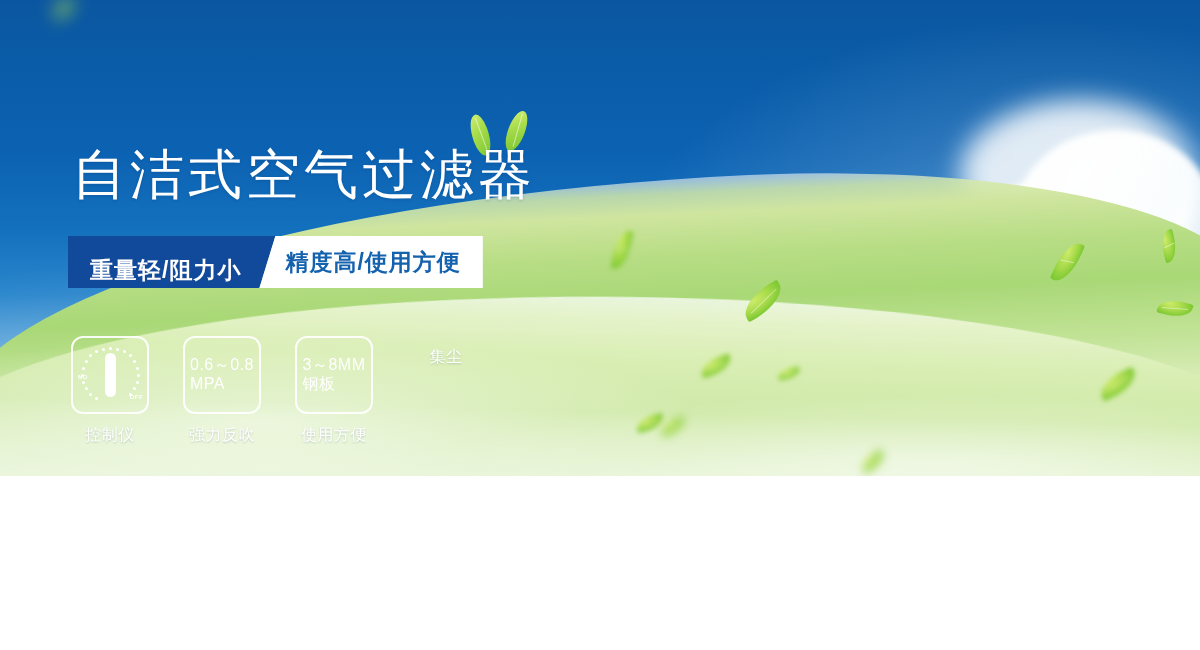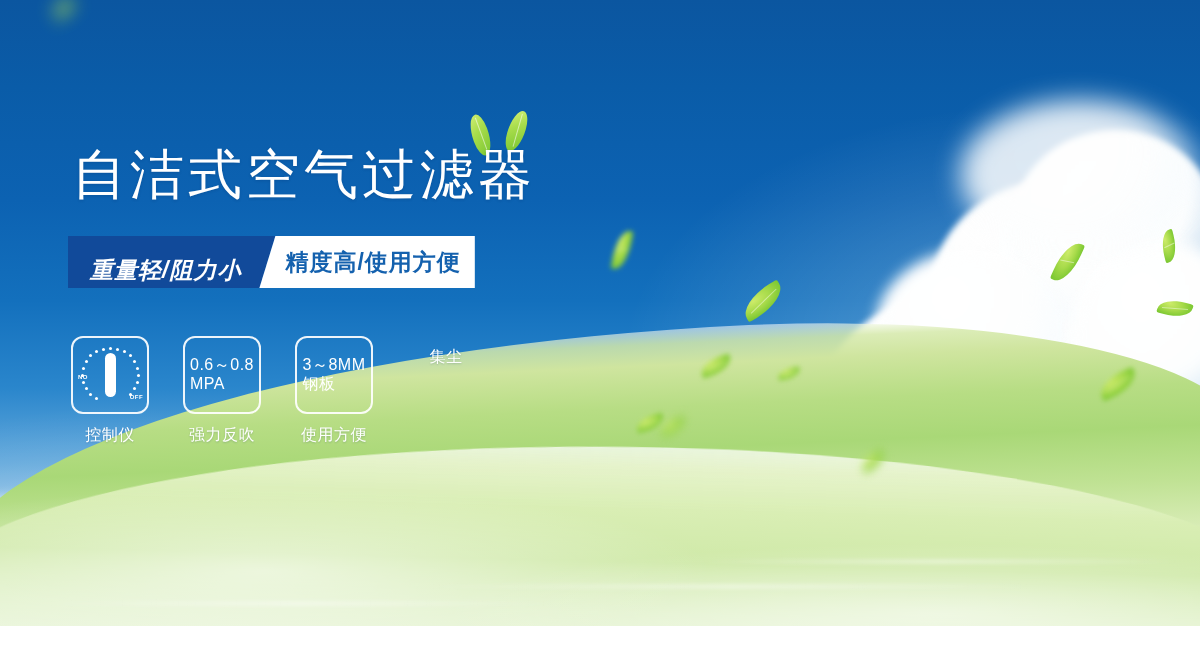--- a/index.html
+++ b/index.html
@@ -1,20 +1,20 @@
 <!DOCTYPE html>
 <html><head>
 <meta charset="utf-8">
 <style>
   html,body{margin:0;padding:0;background:#fff;}
   body{font-family:"Liberation Sans","DejaVu Sans",sans-serif;}
 
   #banner{
     position:relative;
-    width:1200px;height:626px;
+    width:1200px;height:476px;
     overflow:hidden;
     background:#0a5ca8;
   }
 
   
   .sky{
     position:absolute;inset:0;
     background:
       linear-gradient(to bottom,
         #0b56a0 0%,
@@ -142,26 +142,25 @@
     height:52px;display:flex;align-items:stretch;
   }
   #subbar-left{
     background:#114a9a;
     display:flex;align-items:center;
     padding:16px 26px 0 22px;
     color:#ffffff;font-size:23px;letter-spacing:1px;font-weight:700;
     -webkit-clip-path:polygon(0 0, 100% 0, calc(100% - 16px) 100%, 0 100%);
     clip-path:polygon(0 0, 100% 0, calc(100% - 16px) 100%, 0 100%);
     padding-right:34px;
-    font-style:italic;
   }
   #subbar-right{
     background:#ffffff;
     display:flex;align-items:center;
-    padding:0 14px 0 26px;
+    padding:0 22px 0 26px;
     color:#1461ae;font-size:23px;letter-spacing:1px;font-weight:700;
     margin-left:-16px;
     -webkit-clip-path:polygon(16px 0, 100% 0, 100% 100%, 0 100%);
     clip-path:polygon(16px 0, 100% 0, 100% 100%, 0 100%);
   }
 
   
   #features{
     position:absolute;left:72px;top:336px;
     display:flex;gap:36px;align-items:flex-start;

